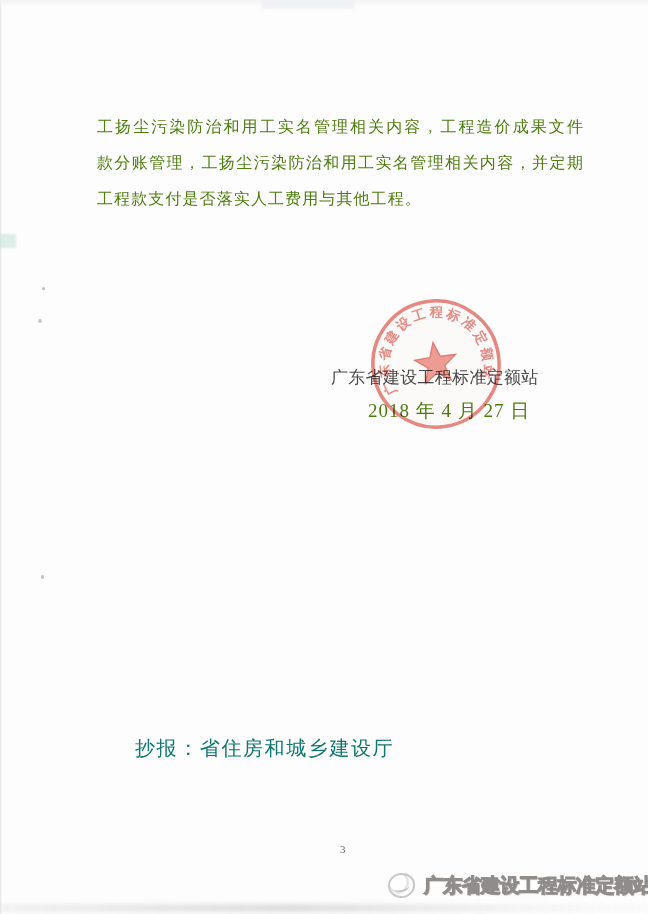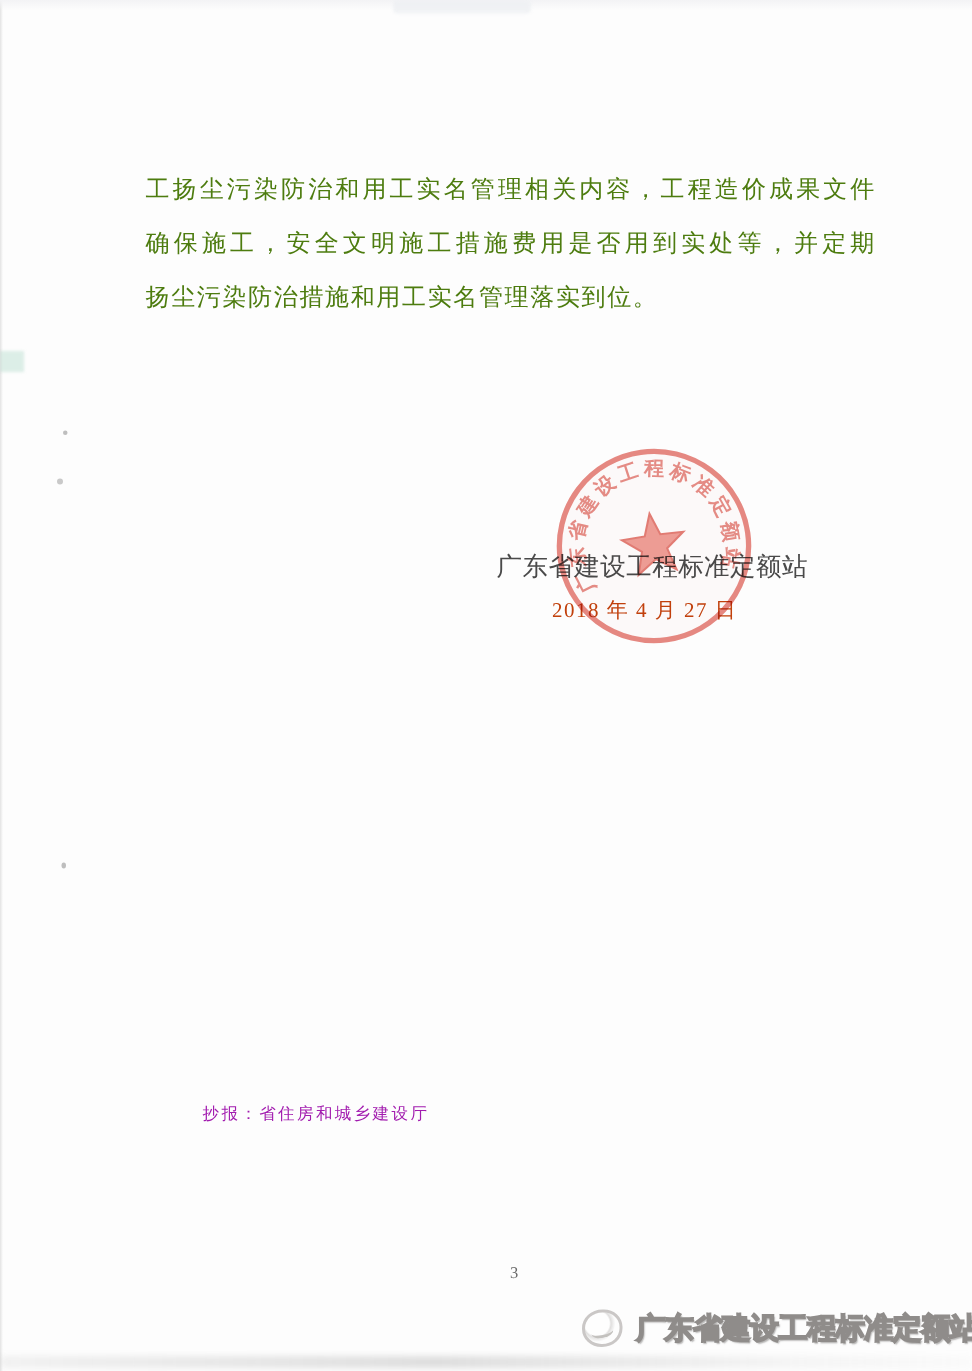--- a/index.html
+++ b/index.html
@@ -37,26 +37,26 @@
     mix-blend-mode:multiply;opacity:.88;
     transform:rotate(-8deg);
   }
   
   .sig-org{
     position:absolute;left:331px;top:366px;width:220px;
     font-size:17px;letter-spacing:.3px;color:#4a4a4a;white-space:nowrap;
   }
   .sig-date{
     position:absolute;left:368px;top:398px;width:160px;
-    font-size:14px;letter-spacing:1px;color:#c2410c;white-space:nowrap;
+    font-size:19px;letter-spacing:1px;color:#4d7c0f;white-space:nowrap;
   }
   
   .cc-line{
     position:absolute;left:135px;top:735px;
-    font-size:11px;letter-spacing:1.6px;color:#a21caf;white-space:nowrap;
+    font-size:20px;letter-spacing:1.6px;color:#0f766e;white-space:nowrap;
   }
   
   .page-num{
     position:absolute;left:340px;top:843px;
     font-size:11px;color:#6a6a6a;
   }
   
   .footer{
     position:absolute;left:388px;top:868px;height:34px;
     display:flex;align-items:center;
@@ -89,22 +89,22 @@
   <div class="edge-top"></div>
   <div class="smudge-top"></div>
   <div class="smudge-green"></div>
   <div class="speck s1"></div>
   <div class="speck s2"></div>
   <div class="speck s3"></div>
   <div class="bottom-blur"></div>
 
   <div class="body-text">
     <div class="line">工扬尘污染防治和用工实名管理相关内容，工程造价成果文件</div>
-    <div class="line">确保施工，安全文明施工措施费用是否用到实处等，并定期</div>
-    <div class="line last">扬尘污染防治措施和用工实名管理落实到位。</div>
+    <div class="line">款分账管理，工扬尘污染防治和用工实名管理相关内容，并定期</div>
+    <div class="line last">工程款支付是否落实人工费用与其他工程。</div>
   </div>
 
   <div class="sig-org">广东省建设工程标准定额站</div>
   <div class="sig-date">2018 年 4 月 27 日</div>
 
   <svg class="stamp" viewBox="0 0 140 140" width="138" height="138">
     <circle cx="70" cy="70" r="64" fill="rgba(240,160,152,0.05)" stroke="#df6158" stroke-width="3.6" opacity="0.85"></circle>
     <polygon points="70,48 75.3,62.7 90.9,63.2 78.6,72.8 82.9,87.8 70,79 57.1,87.8 61.4,72.8 49.1,63.2 64.7,62.7" fill="#eb847b" stroke="#dd5c52" stroke-width="1.4" opacity="0.9"></polygon>
     <defs>
       <path id="arcPath" d="M 30.7 97.5 A 48 48 0 1 1 109.3 97.5" fill="none"></path>

